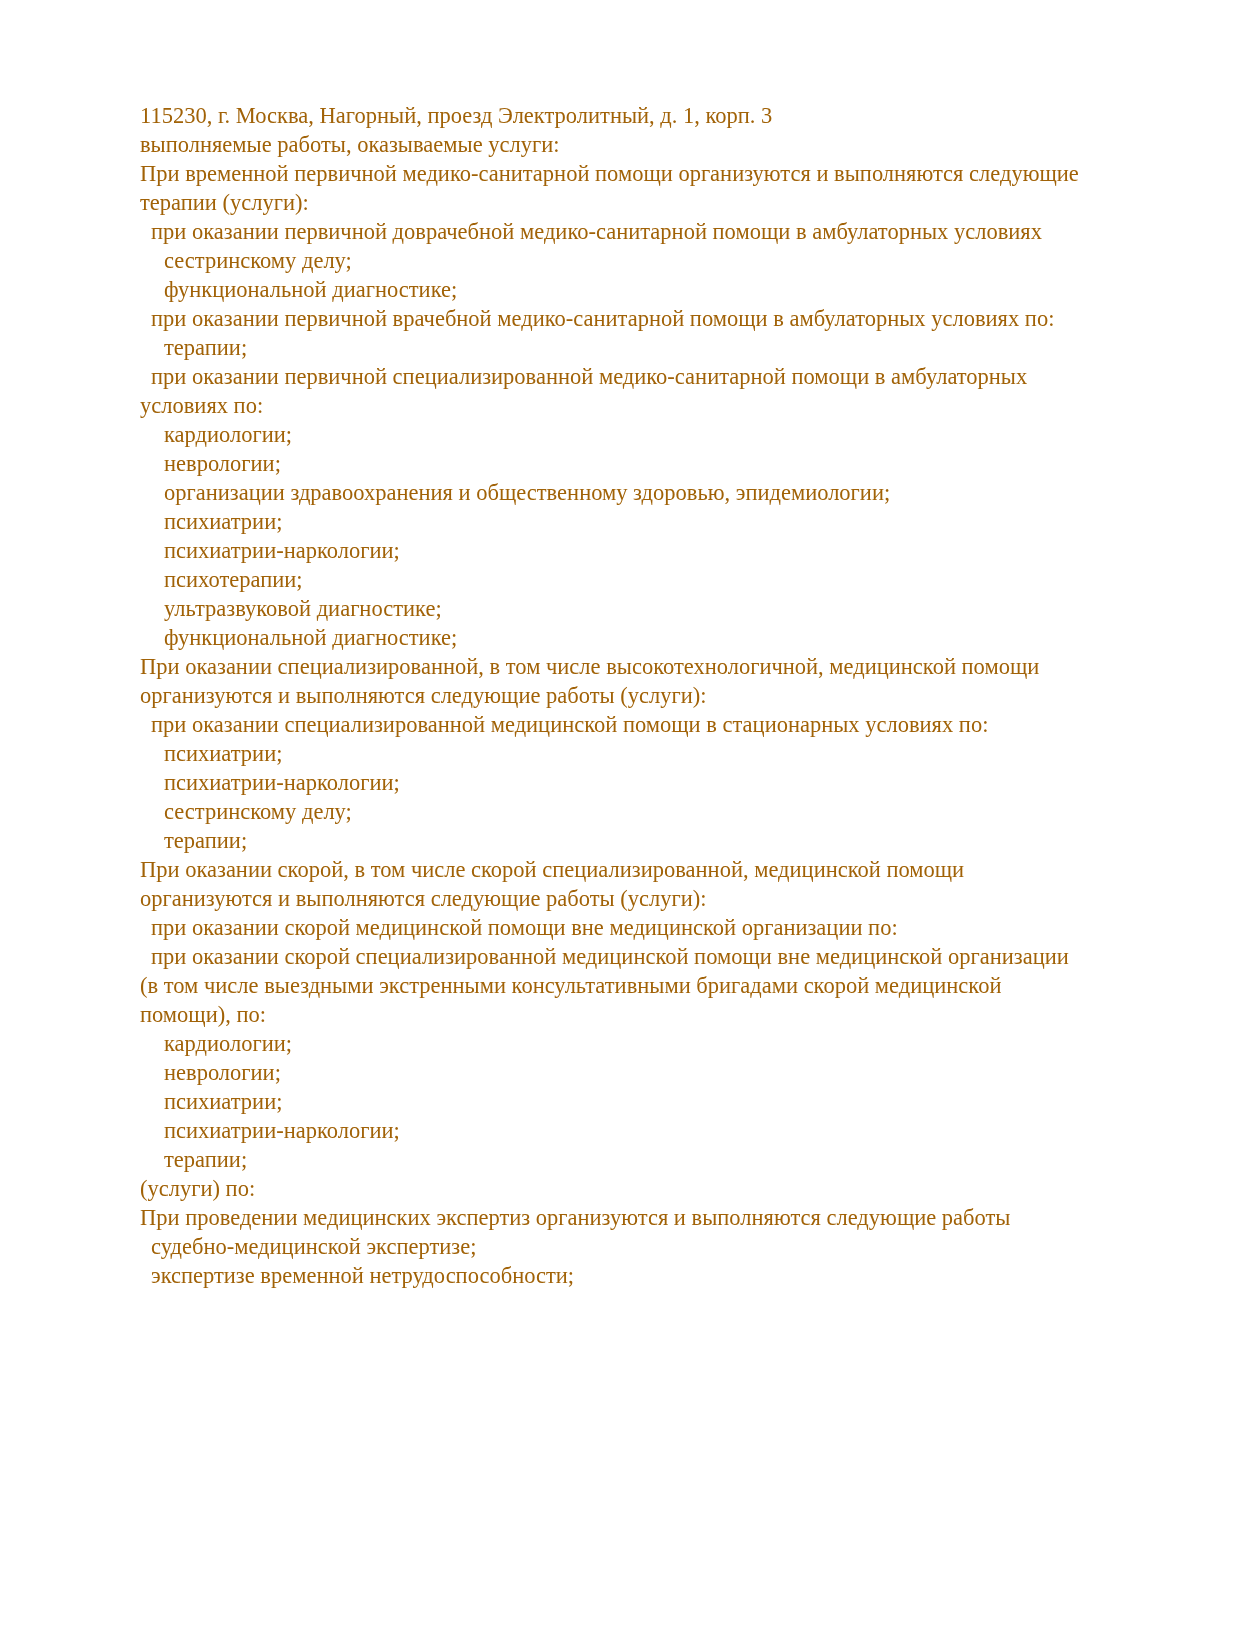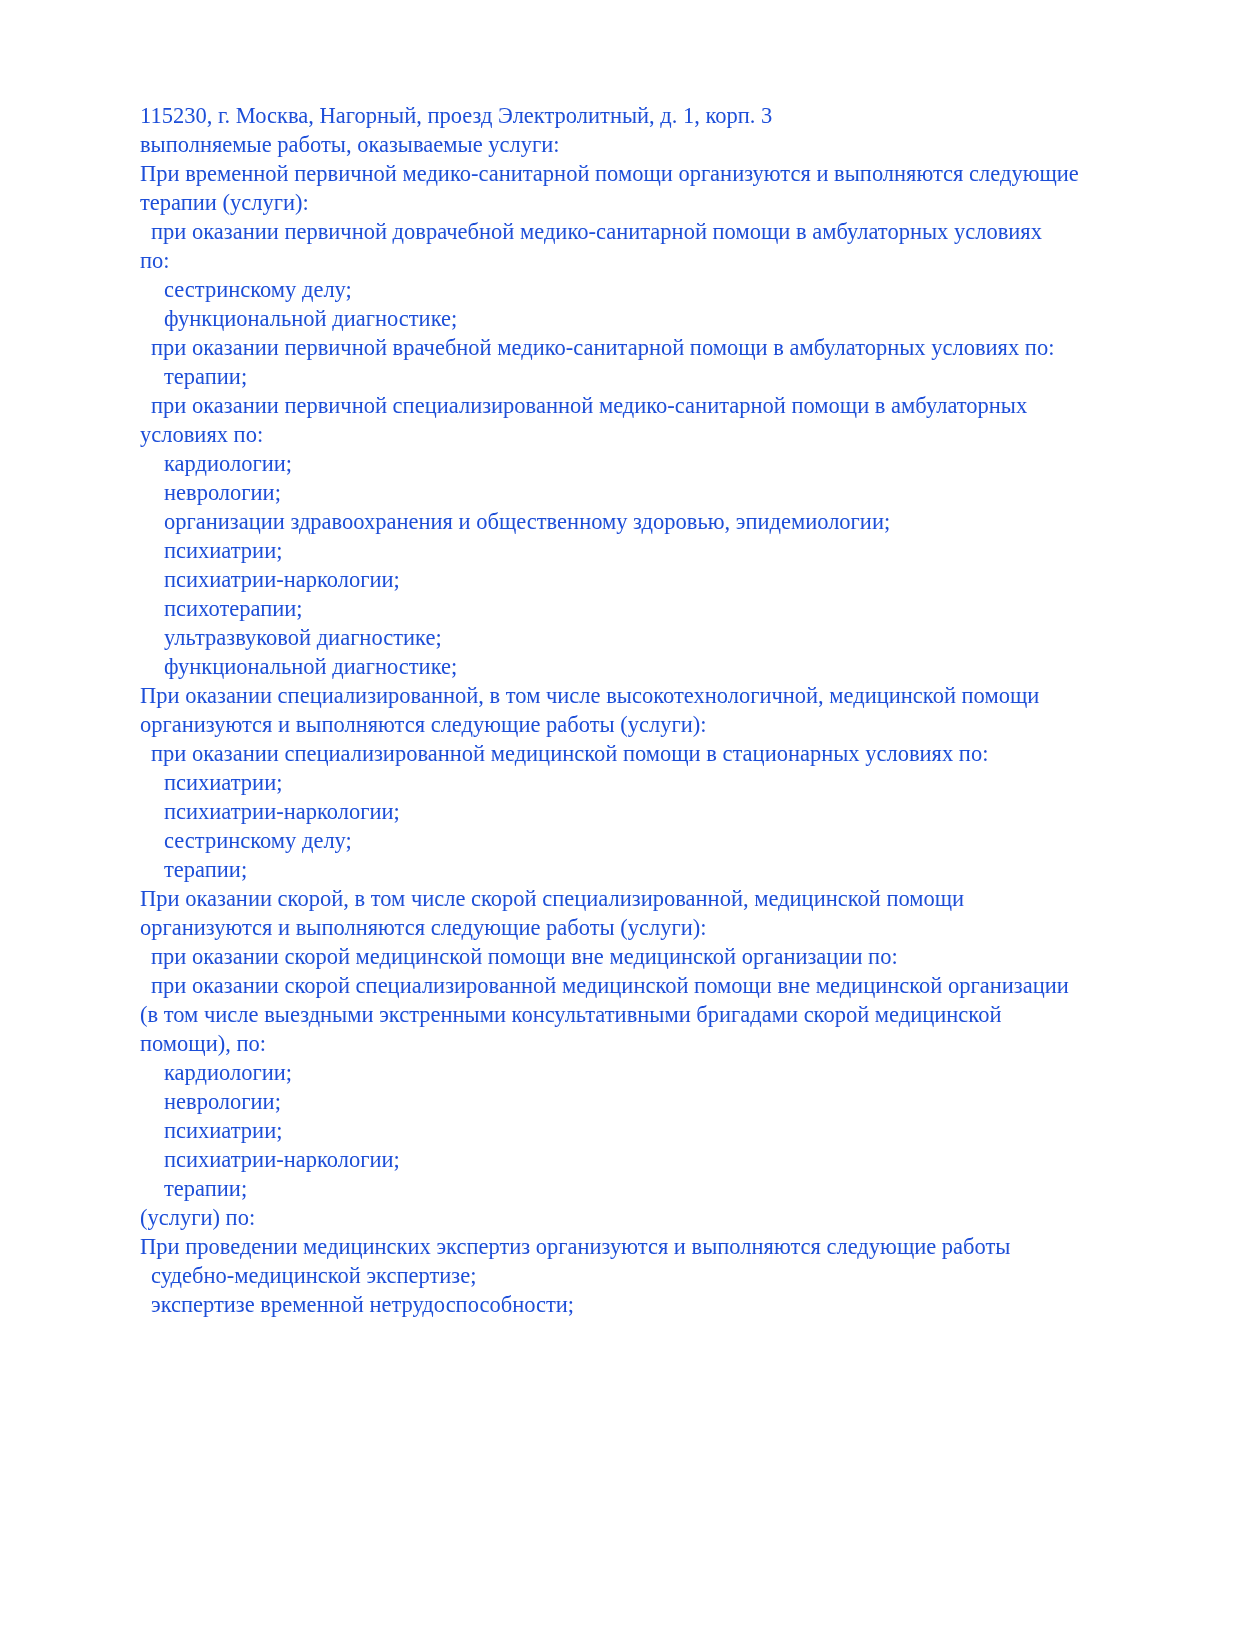--- a/index.html
+++ b/index.html
@@ -25,37 +25,36 @@
   .text-block {
     position: absolute;
     left: 140px;
     top: 101px;
     width: 985px;
   }
   .text-line {
     font-size: 22.5px;
     line-height: 29px;
     white-space: nowrap;
-    color: #1d4ed8;
+    color: #a16207;
   }
   .indent-0 { padding-left: 0px; }
   .indent-1 { padding-left: 11px; }
   .indent-2 { padding-left: 24px; }
 </style>
 </head>
 <body>
 
 <div class="page">
   <div class="text-block">
       <div class="text-line indent-0">115230, г. Москва, Нагорный, проезд Электролитный, д. 1, корп. 3</div>
       <div class="text-line indent-0">выполняемые работы, оказываемые услуги:</div>
       <div class="text-line indent-0">При временной первичной медико-санитарной помощи организуются и выполняются следующие</div>
       <div class="text-line indent-0">терапии (услуги):</div>
       <div class="text-line indent-1">при оказании первичной доврачебной медико-санитарной помощи в амбулаторных условиях</div>
-      <div class="text-line indent-0">по:</div>
       <div class="text-line indent-2">сестринскому делу;</div>
       <div class="text-line indent-2">функциональной диагностике;</div>
       <div class="text-line indent-1">при оказании первичной врачебной медико-санитарной помощи в амбулаторных условиях по:</div>
       <div class="text-line indent-2">терапии;</div>
       <div class="text-line indent-1">при оказании первичной специализированной медико-санитарной помощи в амбулаторных</div>
       <div class="text-line indent-0">условиях по:</div>
       <div class="text-line indent-2">кардиологии;</div>
       <div class="text-line indent-2">неврологии;</div>
       <div class="text-line indent-2">организации здравоохранения и общественному здоровью, эпидемиологии;</div>
       <div class="text-line indent-2">психиатрии;</div>

